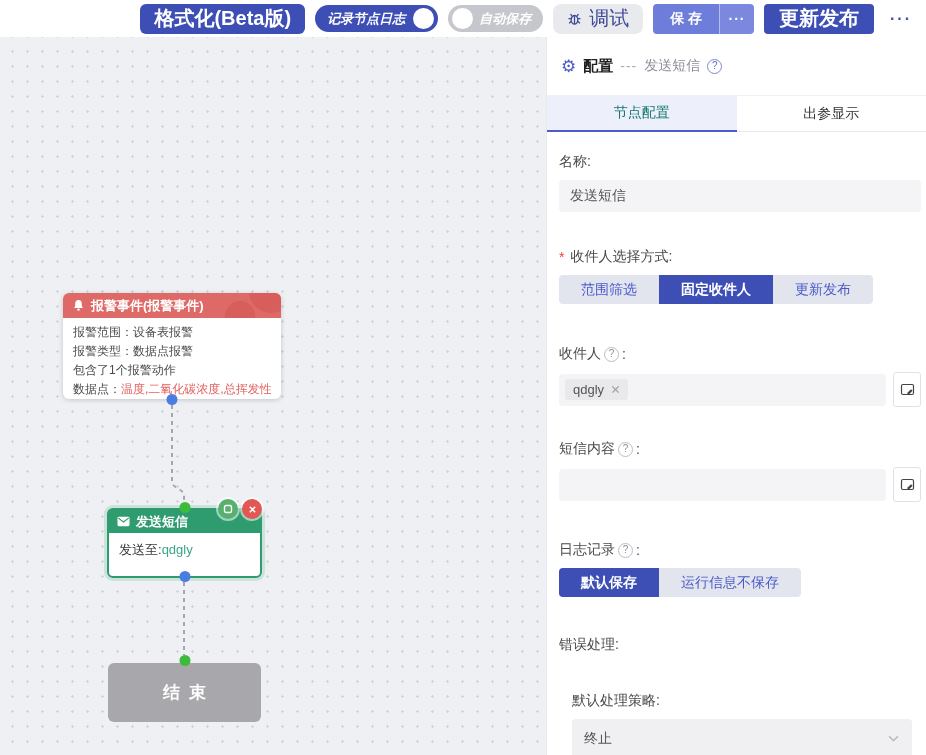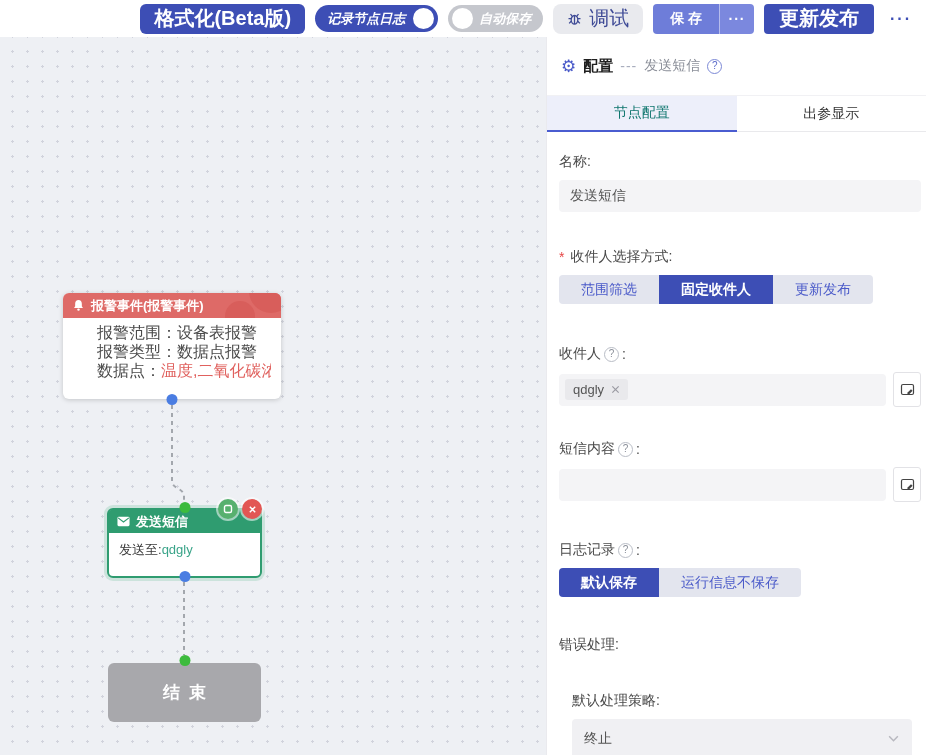--- a/index.html
+++ b/index.html
@@ -47,21 +47,21 @@
   .node { position:absolute; border-radius:6px; }
   .node-alarm { left:63px; top:256px; width:218px; height:106px; background:#fff;
     box-shadow:0 1px 5px rgba(0,0,0,.18); cursor:move; }
   .alarm-header { position:relative; overflow:hidden; height:25px; background:#de6a67;
     border-radius:6px 6px 0 0; display:flex; align-items:center; gap:6px; padding:0 9px;
     color:#fff; font-size:13px; font-weight:bold; }
   .alarm-header::before, .alarm-header::after { content:""; position:absolute; border-radius:50%; background:#d85e5b; }
   .alarm-header::before { width:44px; height:44px; right:-12px; top:-24px; }
   .alarm-header::after  { width:30px; height:30px; right:26px; top:8px; }
   .alarm-header > * { position:relative; z-index:1; }
-  .alarm-body { padding:5px 10px 0 10px; font-size:16px; line-height:19px; color:#4a4a4a;margin-left:24px; }
+  .alarm-body { padding:5px 10px 0 10px; font-size:12px; line-height:19px; color:#4a4a4a; }
   .alarm-dp { white-space:nowrap; overflow:hidden; }
   .red-text { color:#e0615e; }
 
   .node-sms { left:107px; top:471px; width:155px; height:70px; background:#fff;
     border:2px solid #2f9c70; box-shadow:0 0 0 3px rgba(70,175,125,.20); cursor:move; }
   .sms-header { height:23px; background:#2f9c70; display:flex; align-items:center; gap:6px;
     padding:0 8px; color:#fff; font-size:13px; font-weight:bold; border-radius:2px 2px 0 0; }
   .sms-body { padding:8px 10px; font-size:13px; color:#3a3a3a; }
   .teal { color:#3aa489; }
 
@@ -174,20 +174,21 @@
         <svg width="13" height="13" viewBox="0 0 14 14" fill="#fff">
           <path d="M7 1.2c-2.3 0-3.6 1.7-3.6 4v2.6L2.2 9.6h9.6l-1.2-1.8V5.2c0-2.3-1.3-4-3.6-4z"></path>
           <circle cx="7" cy="11.4" r="1.3"></circle>
         </svg>
       </span>
       <span>报警事件(报警事件)</span>
     </div>
     <div class="alarm-body">
       <div>报警范围：设备表报警</div>
       <div>报警类型：数据点报警</div>
+      <div>包含了1个报警动作</div>
       <div class="alarm-dp">
         <span>数据点：</span><span class="red-text">温度,二氧化碳浓度,总挥发性有机物</span>
       </div>
     </div>
     <span class="port port-blue port-bottom"></span>
   </div>
 
   <div class="node node-sms">
     <div class="sms-header">
       <span style="display:inline-flex;">

